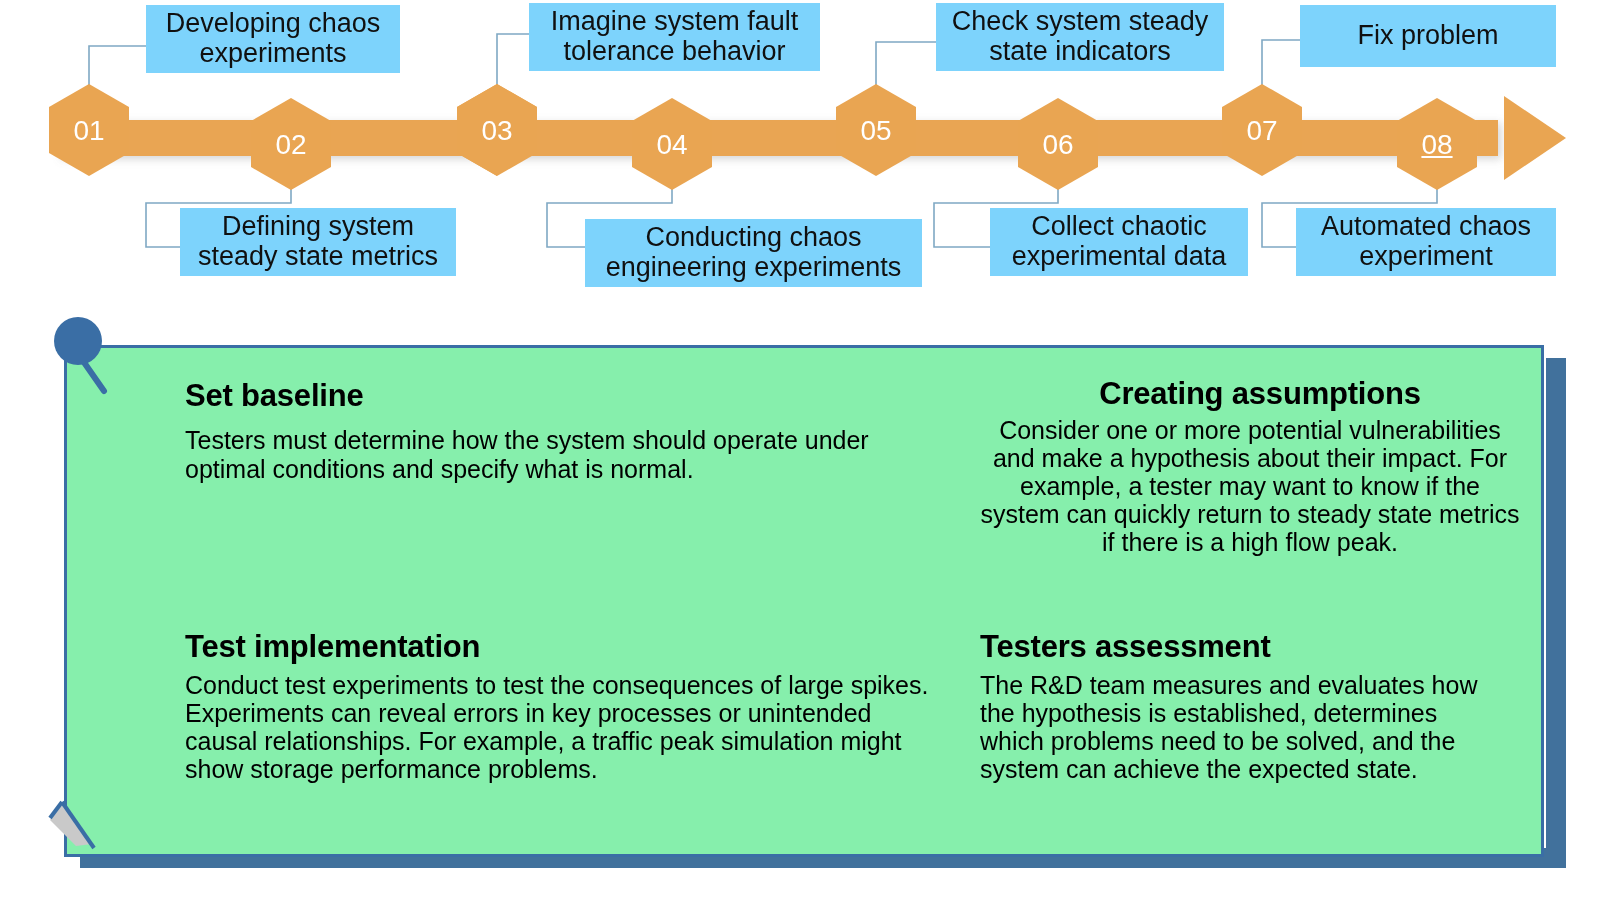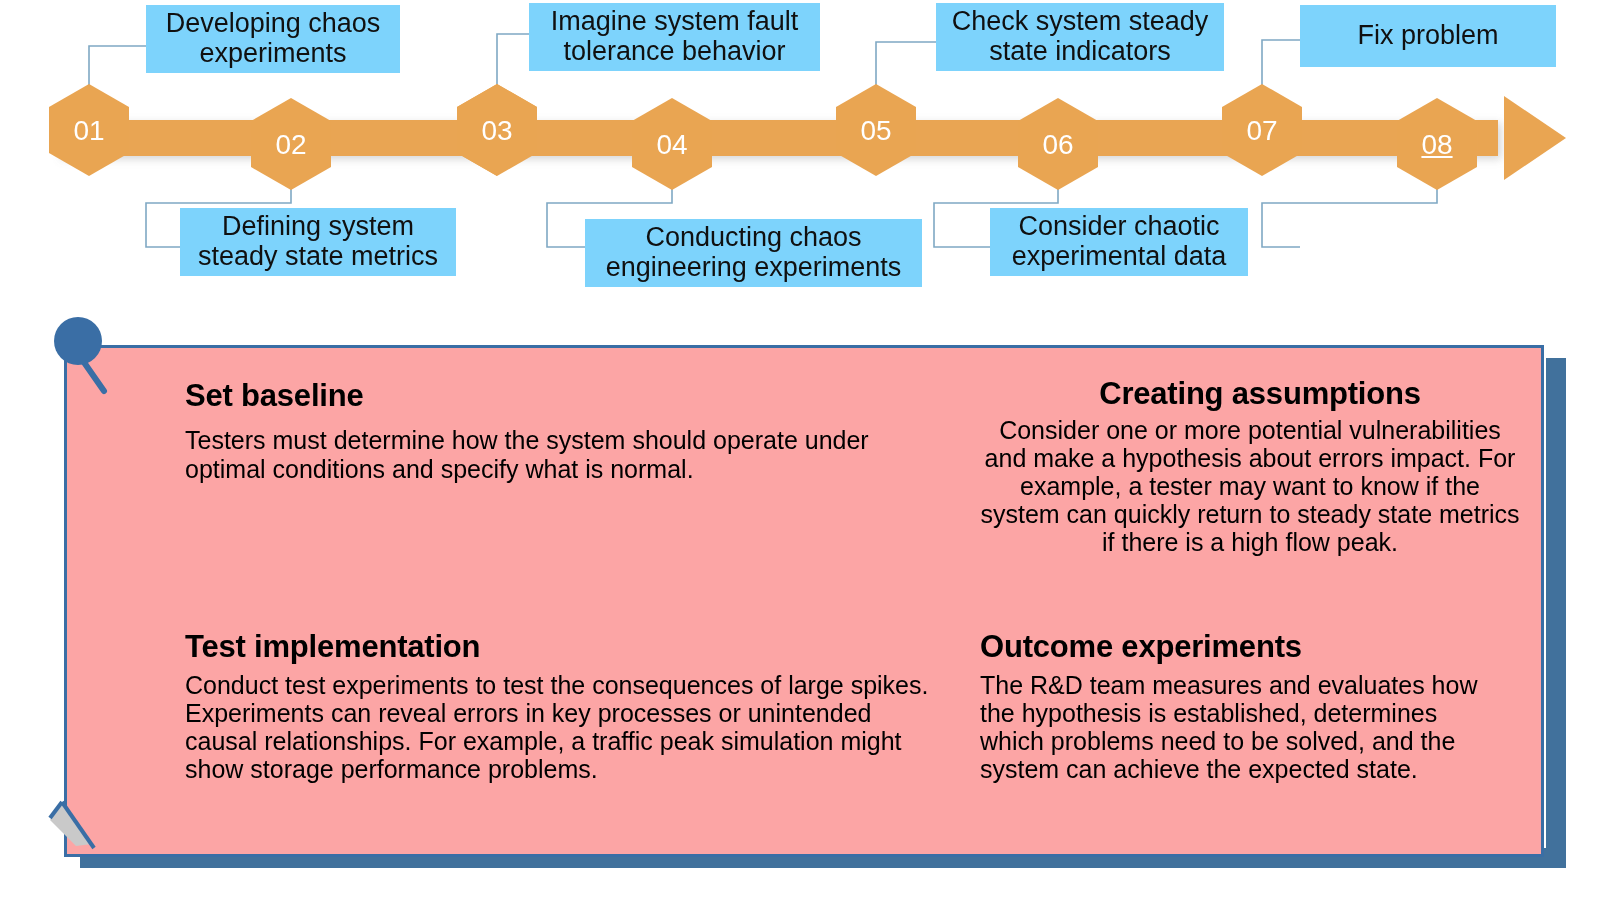--- a/index.html
+++ b/index.html
@@ -37,21 +37,21 @@
     width:70px;
     pointer-events:none;
   }
 
   
   #panel{
     position:absolute;
     left:64px;top:345px;
     width:1480px;height:512px;
     border:3px solid #3A6EA5;
-    background:#fca5a5;
+    background:#86efac;
     box-sizing:border-box;
     padding-left:28px;
   }
   #panel-shadow-right{
     position:absolute;left:1546px;top:358px;width:20px;height:510px;
     background:#41719C;
   }
   #panel-shadow-bottom{
     position:absolute;left:80px;top:848px;width:1486px;height:20px;
     background:#41719C;
@@ -148,49 +148,51 @@
 
     <div class="step-label" style="left:529px;top:3px;width:291px;">Imagine system fault
 tolerance behavior</div>
 
     <div class="step-label" style="left:585px;top:219px;width:337px;">Conducting chaos
 engineering experiments</div>
 
     <div class="step-label" style="left:936px;top:3px;width:288px;">Check system steady
 state indicators</div>
 
-    <div class="step-label" style="left:990px;top:208px;width:258px;">Consider chaotic
+    <div class="step-label" style="left:990px;top:208px;width:258px;">Collect chaotic
 experimental data</div>
 
     <div class="step-label" style="left:1300px;top:5px;width:256px;height:62px;display:flex;align-items:center;justify-content:center;">Fix problem</div>
 
+    <div class="step-label" style="left:1296px;top:208px;width:260px;">Automated chaos
+experiment</div>
   </div>
 
   <div id="panel-shadow-right"></div>
   <div id="panel-shadow-bottom"></div>
 
   <div id="panel">
 
     <div class="col-left" style="top:30px;width:760px;">
       <div class="blk-title">Set baseline</div>
       <div class="blk-body" style="margin-top:12px;width:700px;">Testers must determine how the system should operate under optimal conditions and specify what is normal.</div>
     </div>
 
     <div class="col-right" style="top:28px;width:560px;text-align:center;">
       <div class="blk-title">Creating assumptions</div>
-      <div class="blk-body" style="margin-top:4px;width:540px;line-height:1.12;">Consider one or more potential vulnerabilities and make a hypothesis about errors impact. For example, a tester may want to know if the system can quickly return to steady state metrics if there is a high flow peak.</div>
+      <div class="blk-body" style="margin-top:4px;width:540px;line-height:1.12;">Consider one or more potential vulnerabilities and make a hypothesis about their impact. For example, a tester may want to know if the system can quickly return to steady state metrics if there is a high flow peak.</div>
     </div>
 
     <div class="col-left" style="top:281px;width:790px;">
       <div class="blk-title">Test implementation</div>
       <div class="blk-body" style="margin-top:6px;width:760px;line-height:1.12;">Conduct test experiments to test the consequences of large spikes. Experiments can reveal errors in key processes or unintended causal relationships. For example, a traffic peak simulation might show storage performance problems.</div>
     </div>
 
     <div class="col-right" style="top:281px;width:560px;">
-      <div class="blk-title">Outcome experiments</div>
+      <div class="blk-title">Testers assessment</div>
       <div class="blk-body" style="margin-top:6px;width:510px;line-height:1.12;">The R&amp;D team measures and evaluates how the hypothesis is established, determines which problems need to be solved, and the system can achieve the expected state.</div>
     </div>
   </div>
 
   <svg id="panel-corner" viewBox="0 0 80 70">
     <polygon points="14,4 44,44 28,46 2,20" fill="#C9C9C9" stroke="none"></polygon>
     <path d="M14,2 L46,48" stroke="#3A6EA5" stroke-width="4" fill="none"></path>
     <path d="M2,18 L14,2" stroke="#3A6EA5" stroke-width="4" fill="none"></path>
   </svg>
 

